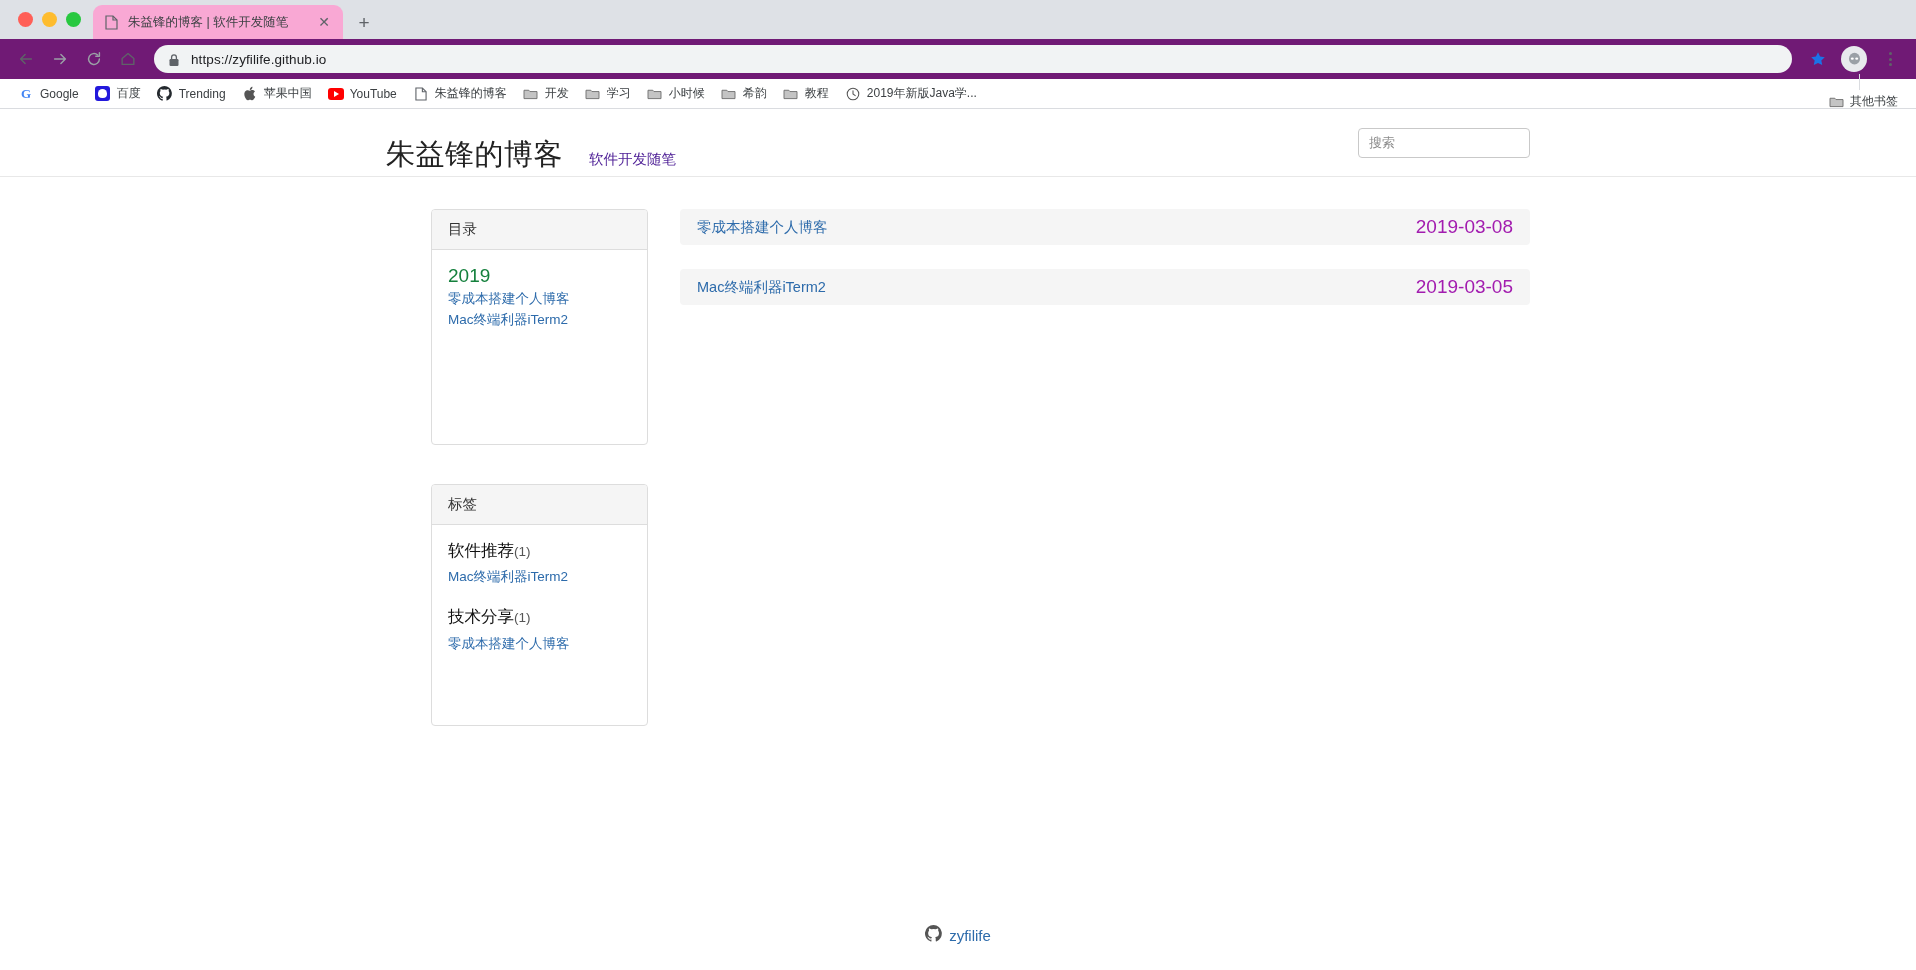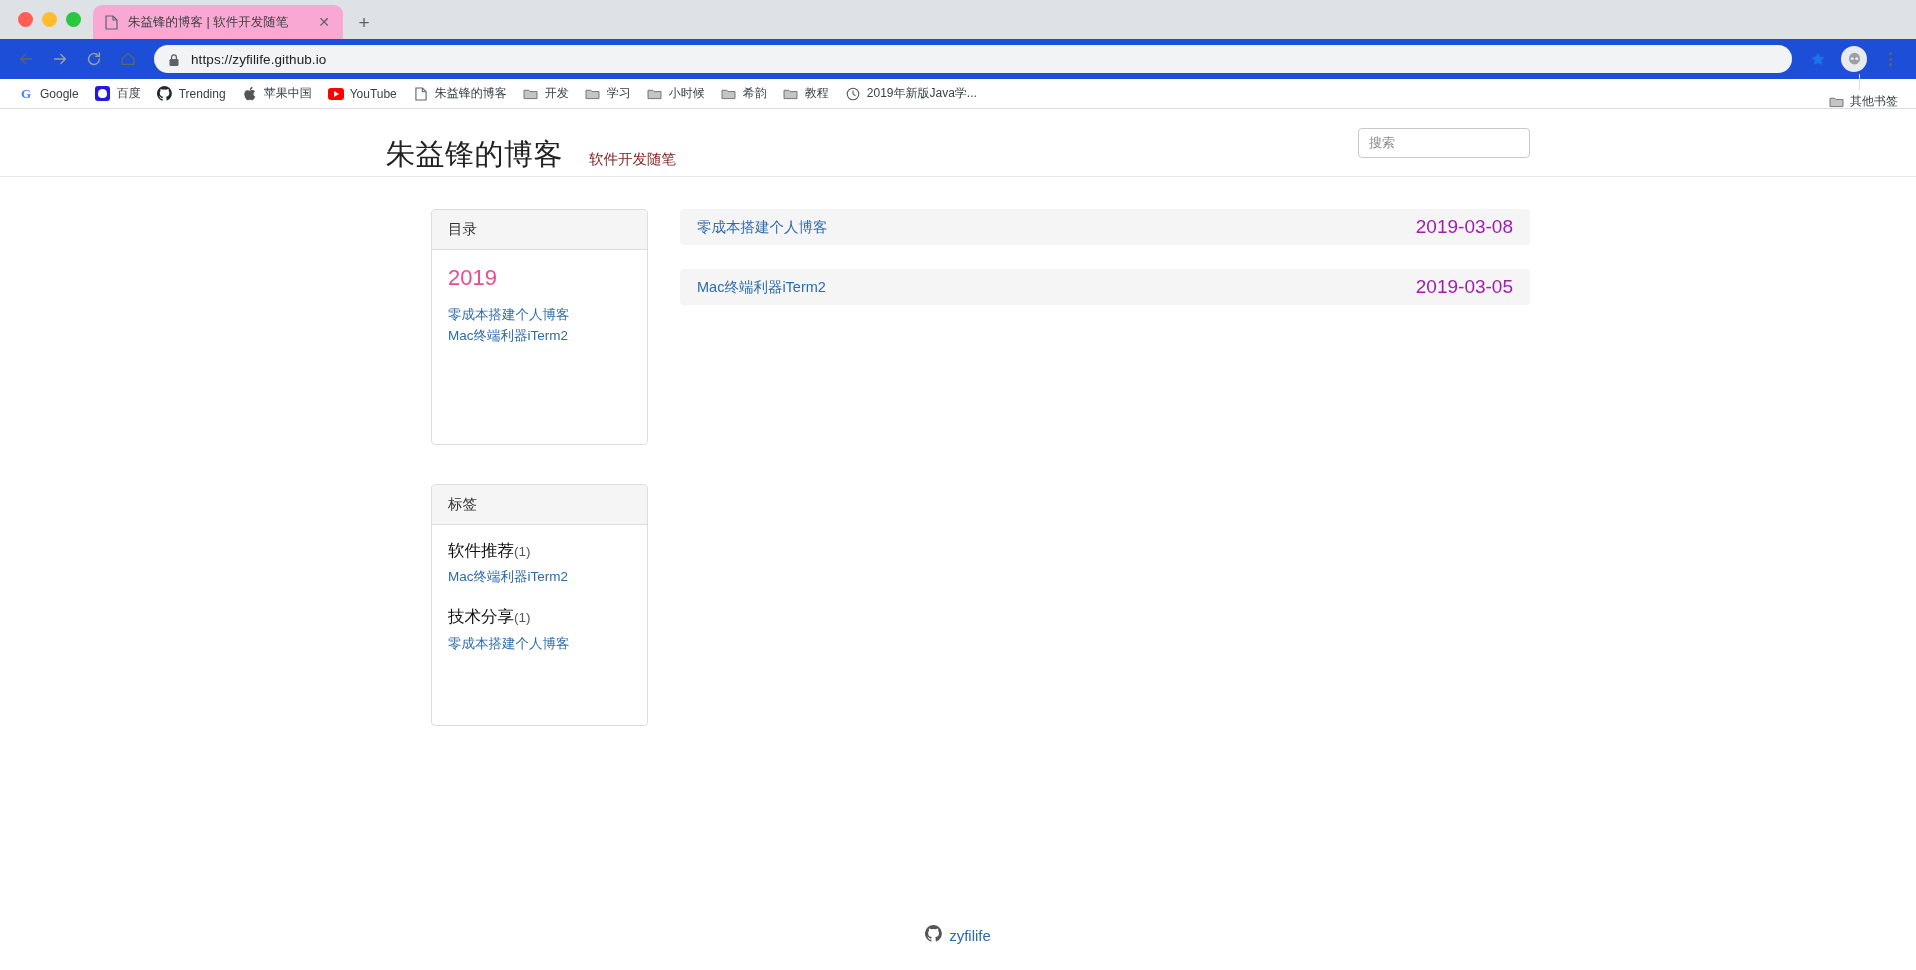--- a/index.html
+++ b/index.html
@@ -63,21 +63,21 @@
   .newtab {
     width: 30px; height: 30px;
     margin-left: 6px; margin-bottom: 2px;
     display: flex; align-items: center; justify-content: center;
     color: #5f6368; font-size: 19px; line-height: 1;
     border-radius: 50%;
   }
 
   .toolbar {
     height: 40px;
-    background: #1d4ed8;
+    background: #701a75;
     display: flex;
     align-items: center;
     padding: 0 10px;
     gap: 2px;
     flex: none;
   }
   .tb-btn {
     width: 32px; height: 32px;
     display: flex; align-items: center; justify-content: center;
     border-radius: 50%;
@@ -163,21 +163,21 @@
   }
   .brand {
     font-size: 29px;
     color: #222;
     font-weight: 400;
     letter-spacing: .5px;
     padding-top: 26px;
   }
   .tagline {
     font-size: 14.5px;
-    color: #7f1d1d;
+    color: #4c1d95;
     margin-left: 26px;
     padding-top: 26px;
   }
   .search-box {
     position: absolute;
     right: 0;
     top: 19px;
     width: 172px;
     height: 30px;
     border: 1px solid #c9c9c9;
@@ -213,23 +213,23 @@
     padding: 10px 16px;
     font-size: 14.5px;
     color: #333;
     border-radius: 3px 3px 0 0;
   }
   .panel-body { padding: 14px 16px 16px 16px; }
   .panel-body.dir { min-height: 194px; }
   .panel-body.tags { min-height: 200px; }
 
   .year {
-    font-size: 22px;
-    color: #ec4899;
-    margin-bottom: 12px;
+    font-size: 19px;
+    color: #15803d;
+    margin-bottom: 0;
     line-height: 1.3;
   }
   .link {
     display: block;
     color: #2d6bab;
     font-size: 13.5px;
     text-decoration: none;
     line-height: 20px;
     margin-bottom: 1px;
   }

